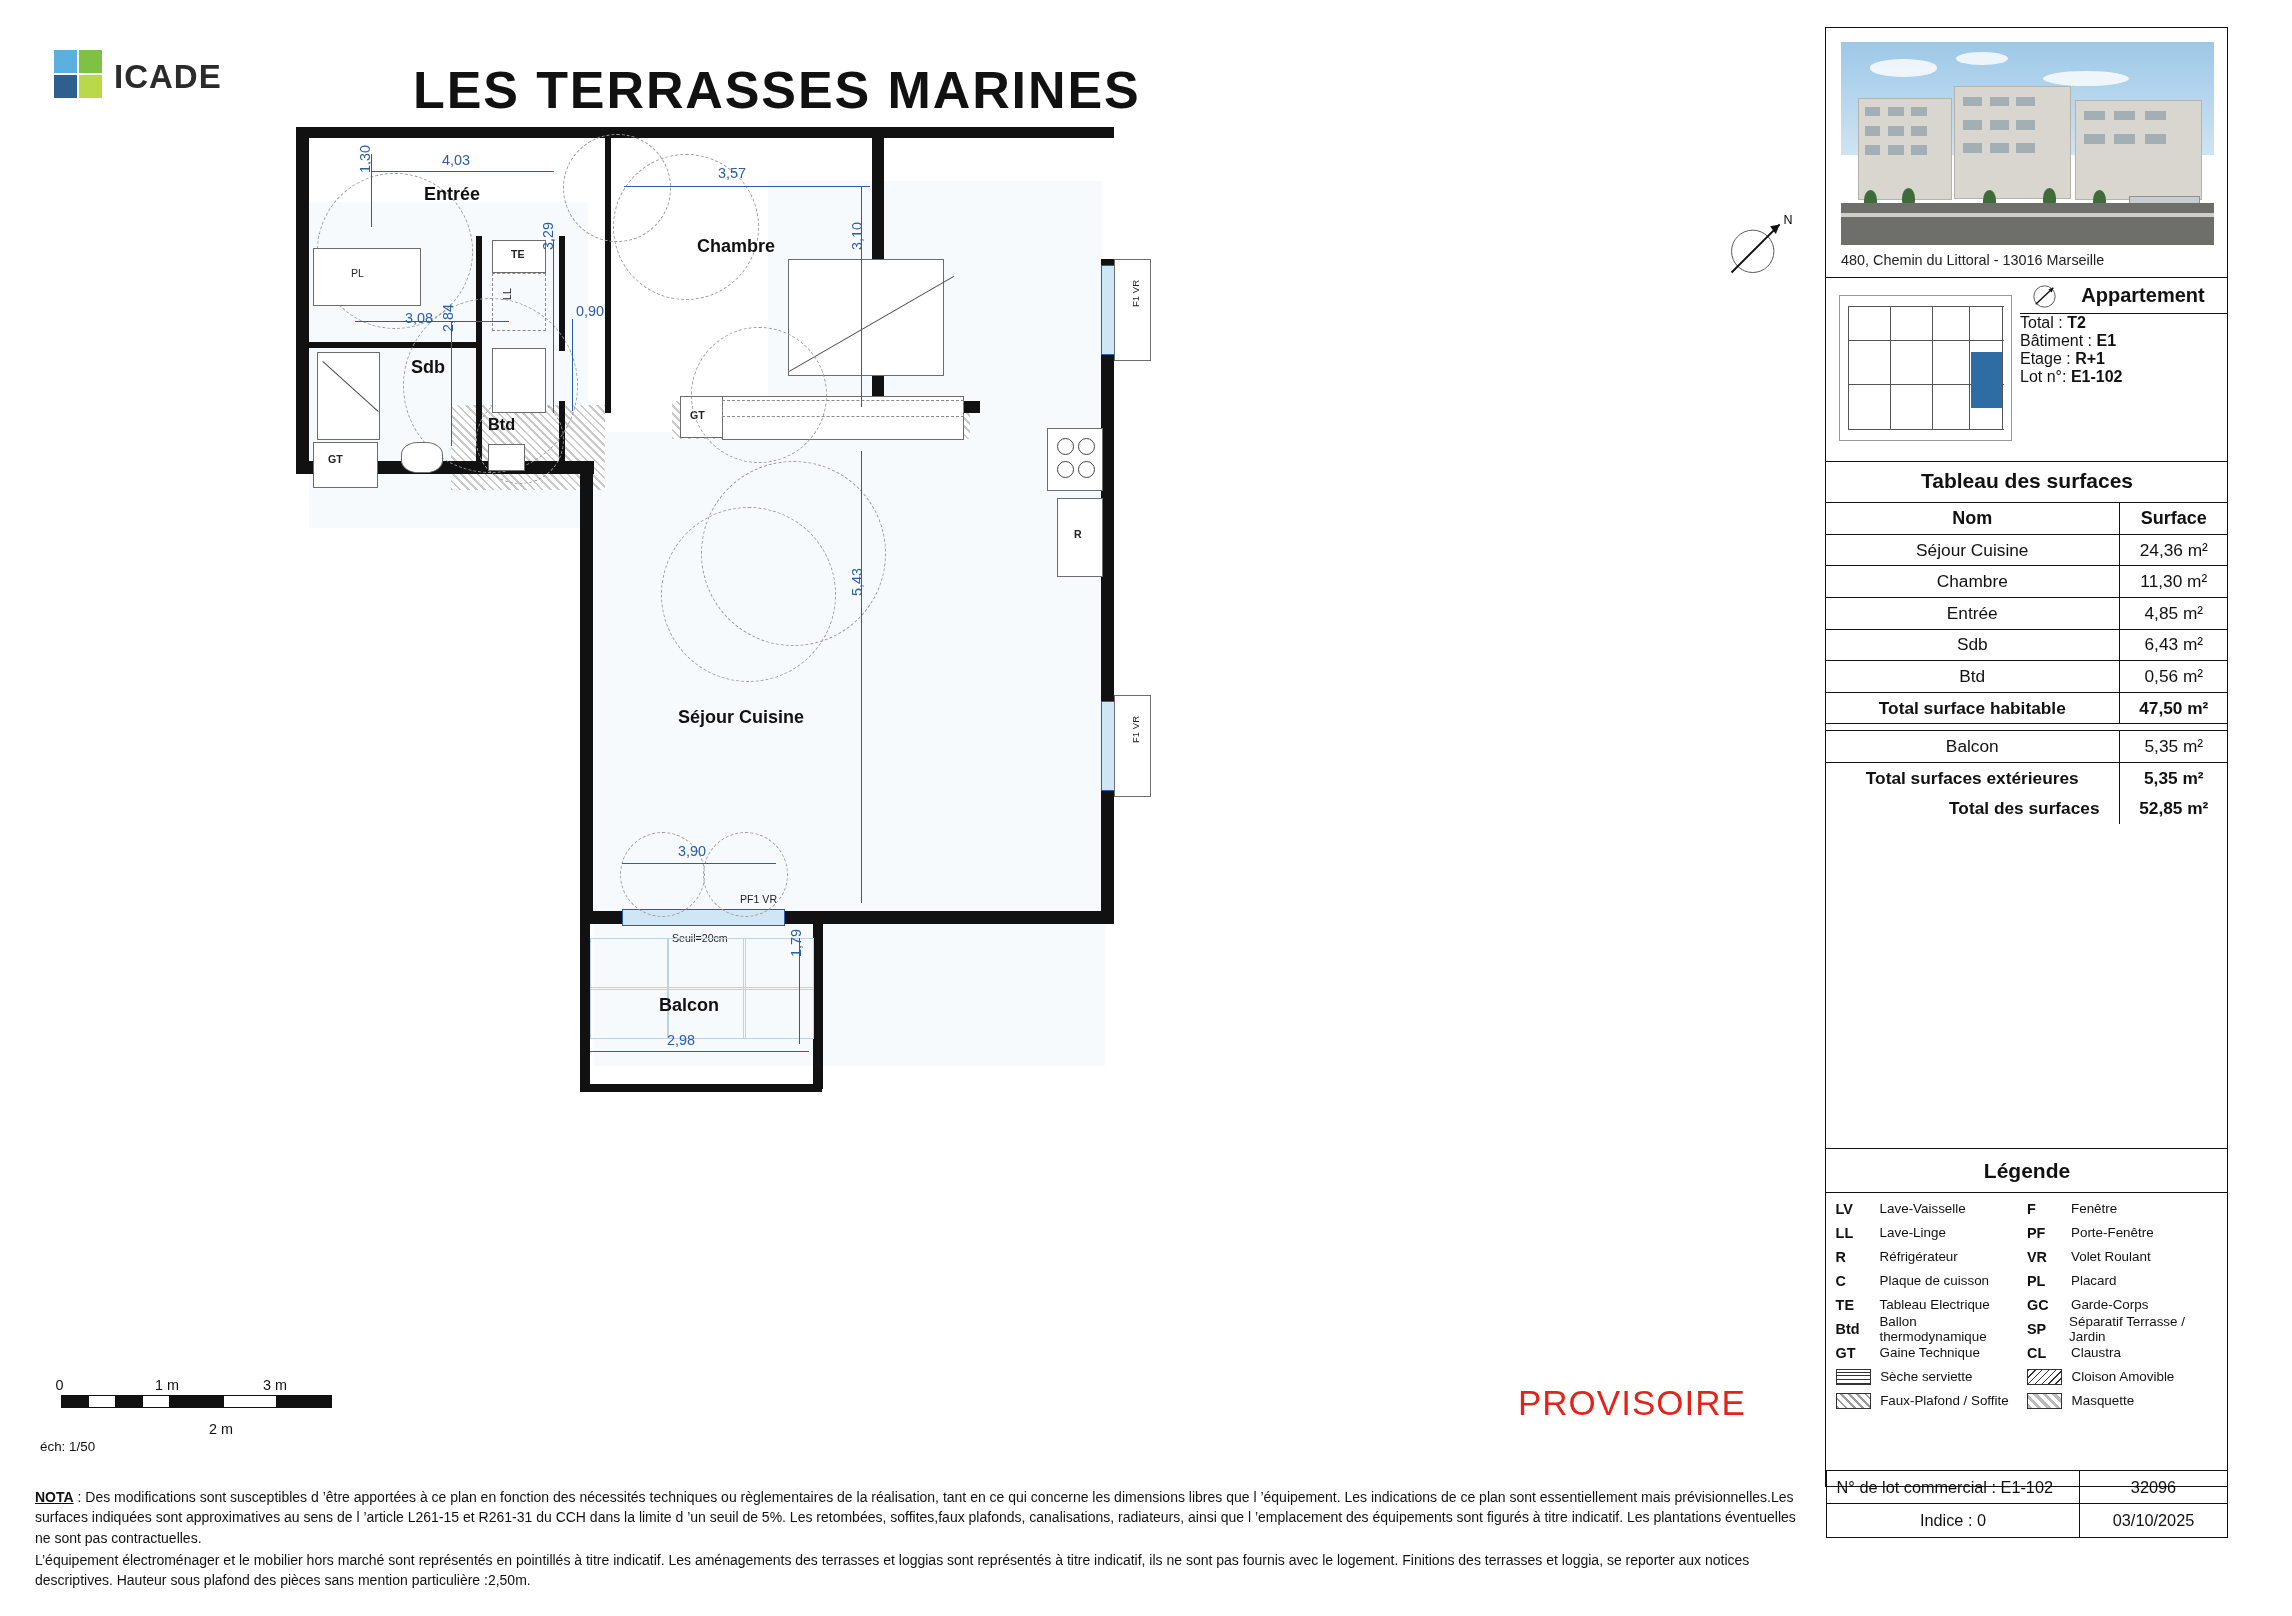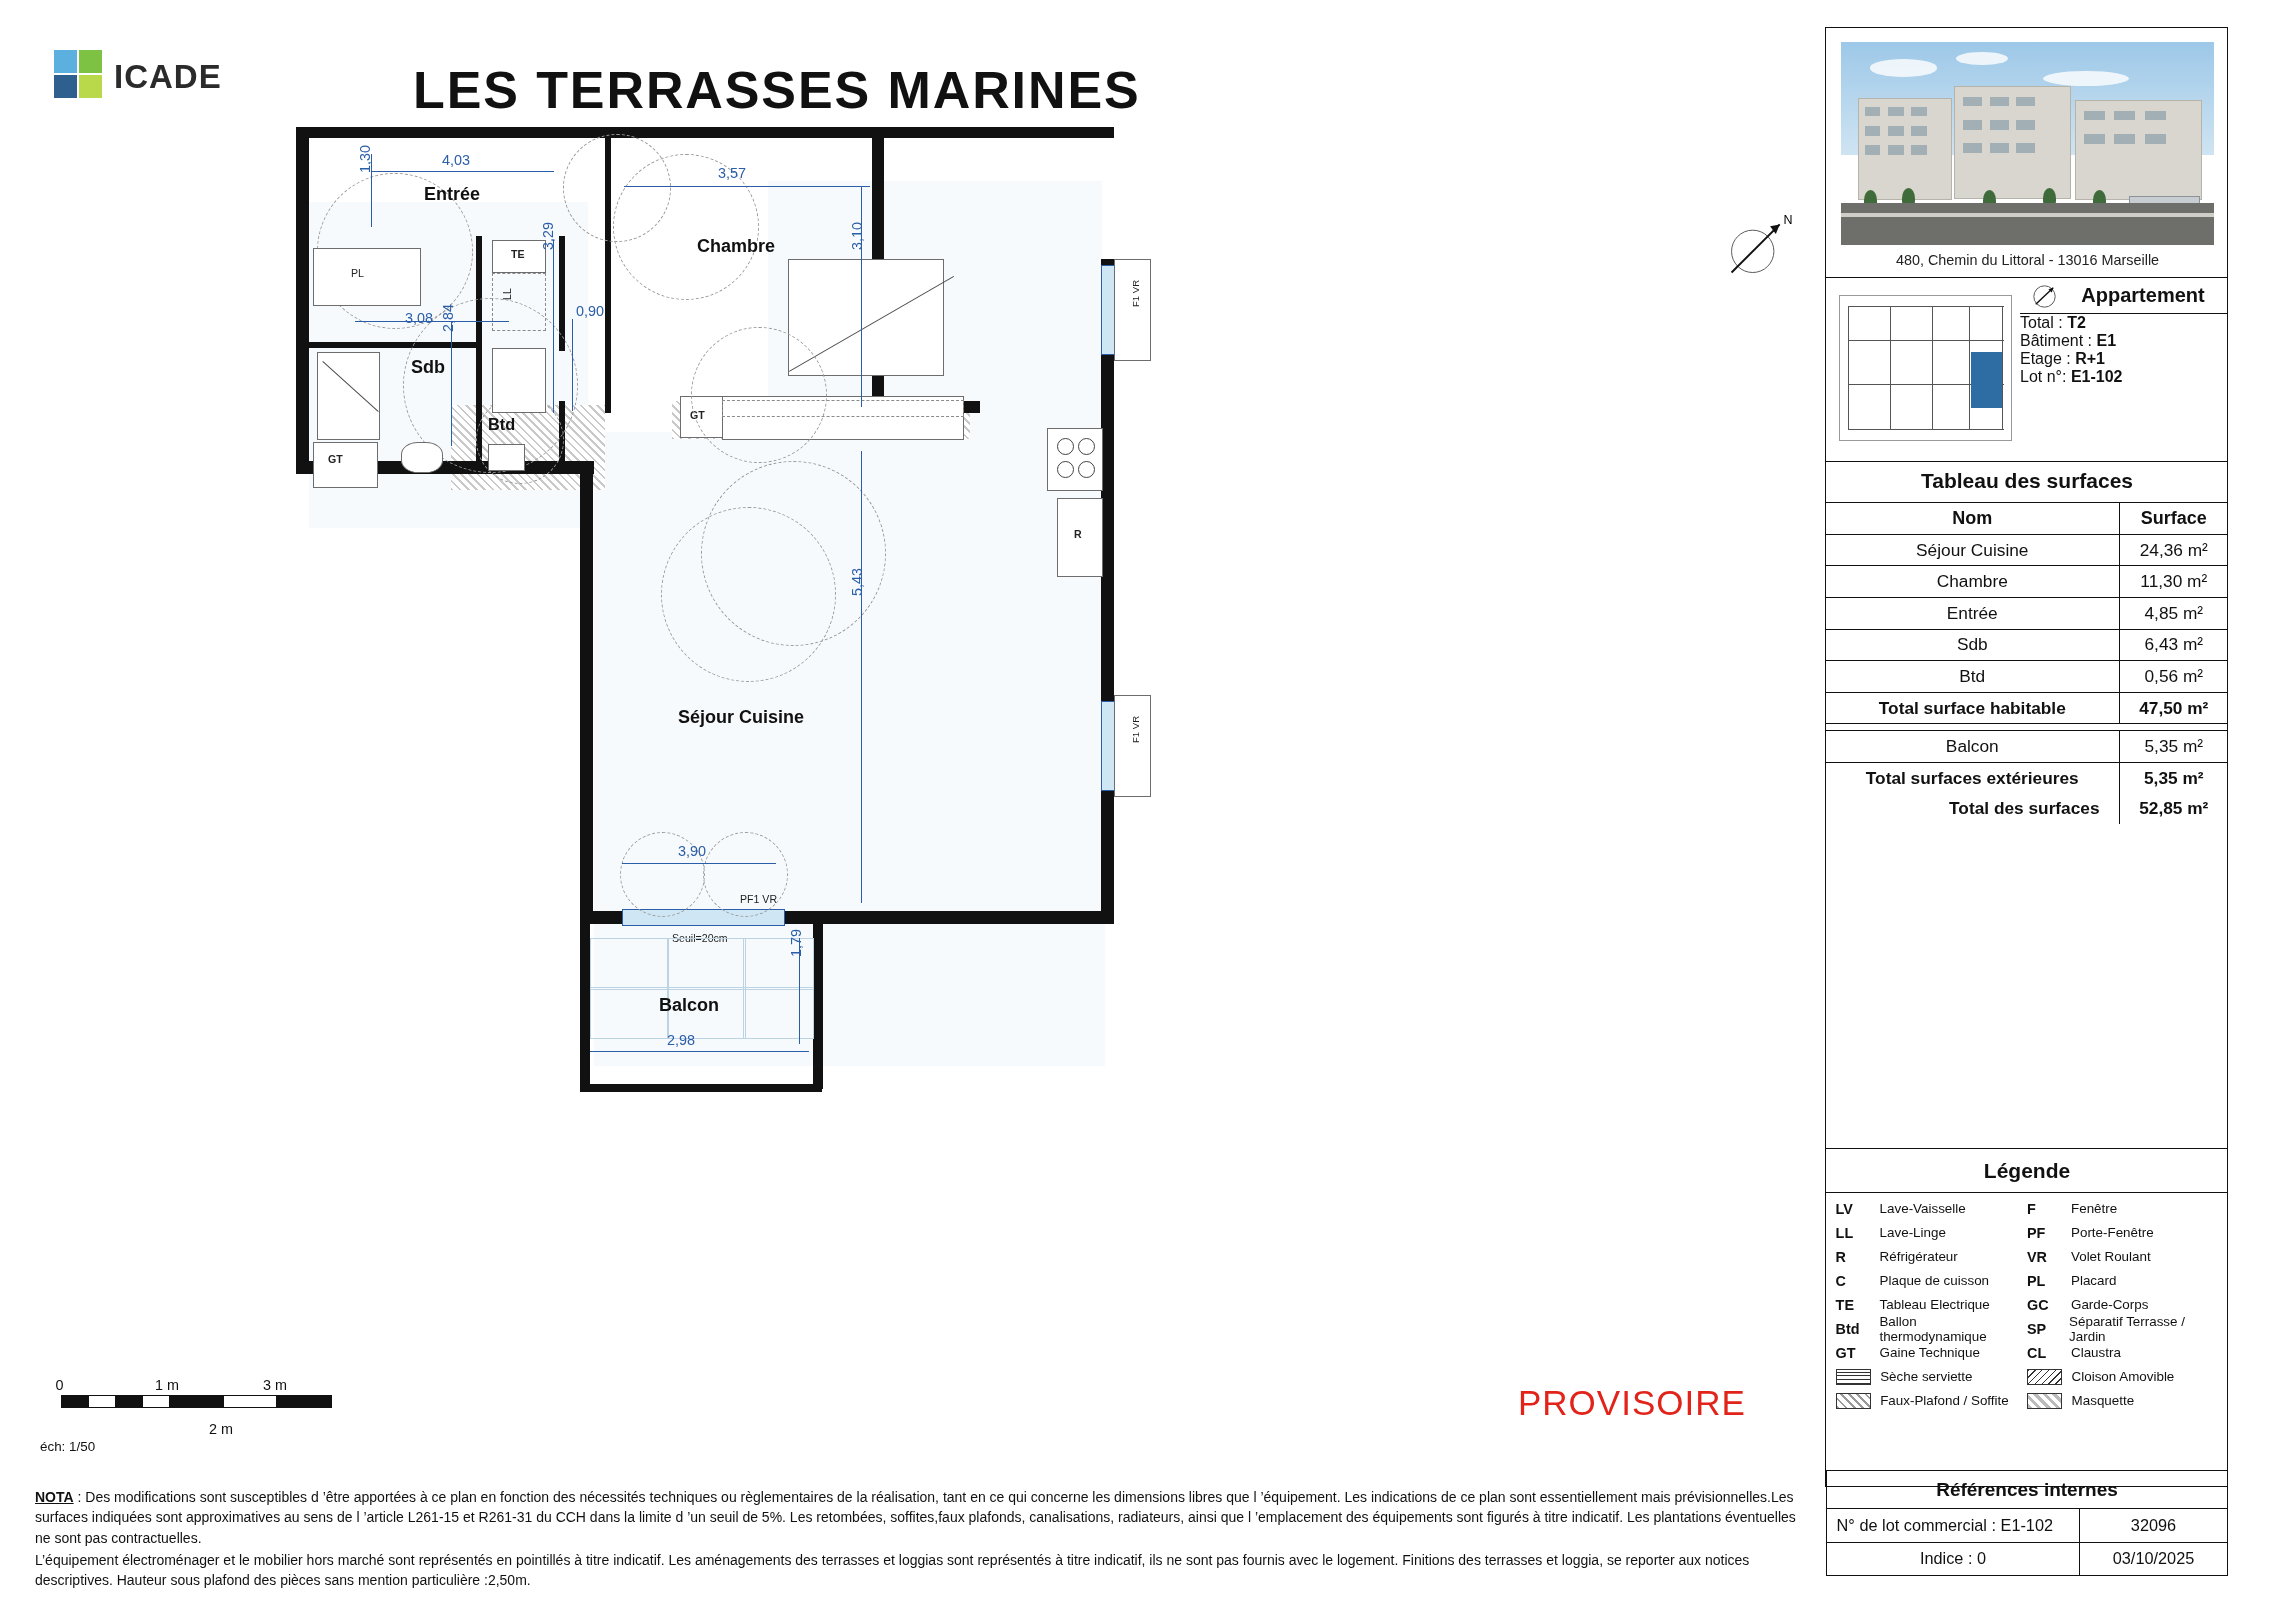--- a/index.html
+++ b/index.html
@@ -44,21 +44,21 @@
      background:linear-gradient(#9dc8e8, #cfe4f2); }
   #render-sky .cloud { position:absolute; background:rgba(255,255,255,.8); border-radius:50%; }
   #render-ground { position:absolute; left:0; top:161px; width:373px; height:42px; background:#6e6f6b; }
   #render-road { position:absolute; left:0; top:171px; width:373px; height:3.8px; background:#cfcfc8; }
   .bldg { position:absolute; background:#d9d6cf; border:1px solid #b6b3ab; }
   .bldg .f { position:absolute; background:#8fa3ae; opacity:.75; }
   #render-trees { position:absolute; left:0; top:144px; width:373px; height:29px; }
   .tree { position:absolute; width:13.4px; height:21px; background:#3f6b3a; border-radius:50% 50% 40% 40%; }
   #tram { position:absolute; left:288px; top:154px; width:69px; height:21px; background:#c8cdd2; border:1px solid #8d9298; }
 
-  #render-caption { left:1841px; top:252px; width:373px; text-align:center; font-size:14.4px; color:#222; }
+  #render-caption { left:1841px; top:252px; width:373px; font-size:14.4px; color:#222; }
 
   #apt-sec { left:1826px; top:277px; width:402px; height:183px; border-top:1px solid #111; border-bottom:1px solid #111; }
   #mini-plan { position:absolute; left:13.4px; top:17.3px; width:171px; height:144px; border:1px solid #999; background:#fff; }
   .mp-line { position:absolute; background:#555; }
   .mp-unit { position:absolute; background:#2e6ca4; }
   .apt-head { height:35px; line-height:35px; font-size:20px; font-weight:bold; text-align:center; border-bottom:1px solid #111; }
 
   #compass2 { position:absolute; left:200px; top:7.7px; width:33px; height:33px; }
 
   #surf-sec { left:1826px; top:459px; width:402px; }
@@ -533,21 +533,20 @@
         </div>
       <div class="legend-row">
           <span class="sw sw-maq"></span>
           <span class="desc">Masquette</span>
         </div>
     </div>
   </div>
 </div>
 
 <div id="refs-sec" class="abs">
-  <div id="refs-title">Références internes</div>
   <div class="ref-row">
     <div class="l">N° de lot commercial : E1-102</div>
     <div class="r">32096</div>
   </div>
   <div class="ref-row">
     <div class="l" style="text-align:center;">Indice :   0</div>
     <div class="r">03/10/2025</div>
   </div>
 </div>
 

